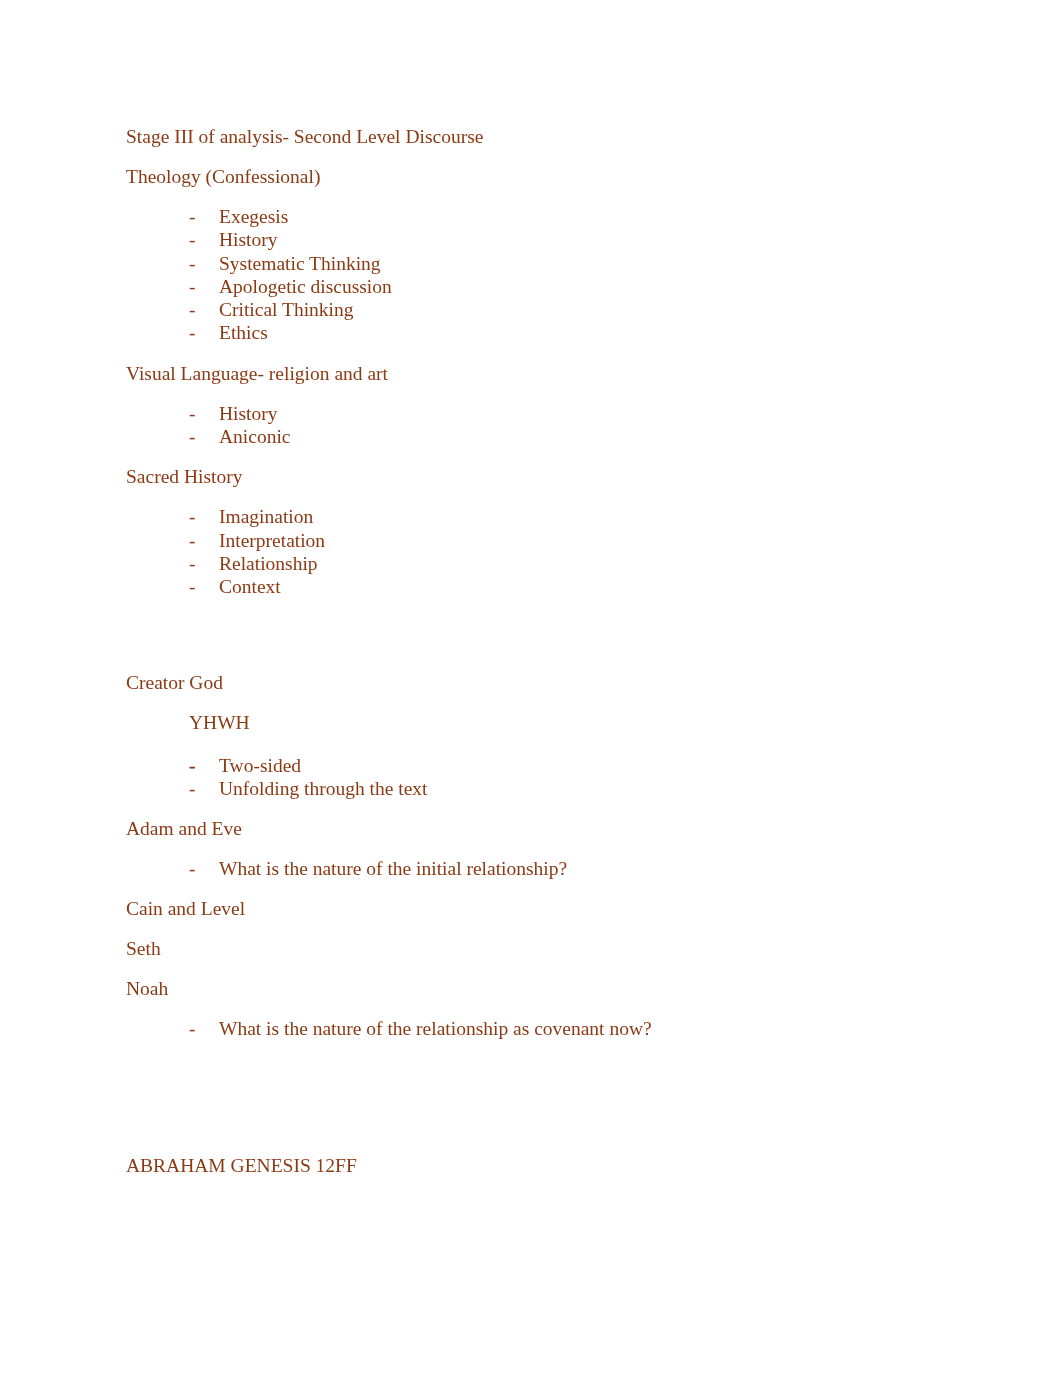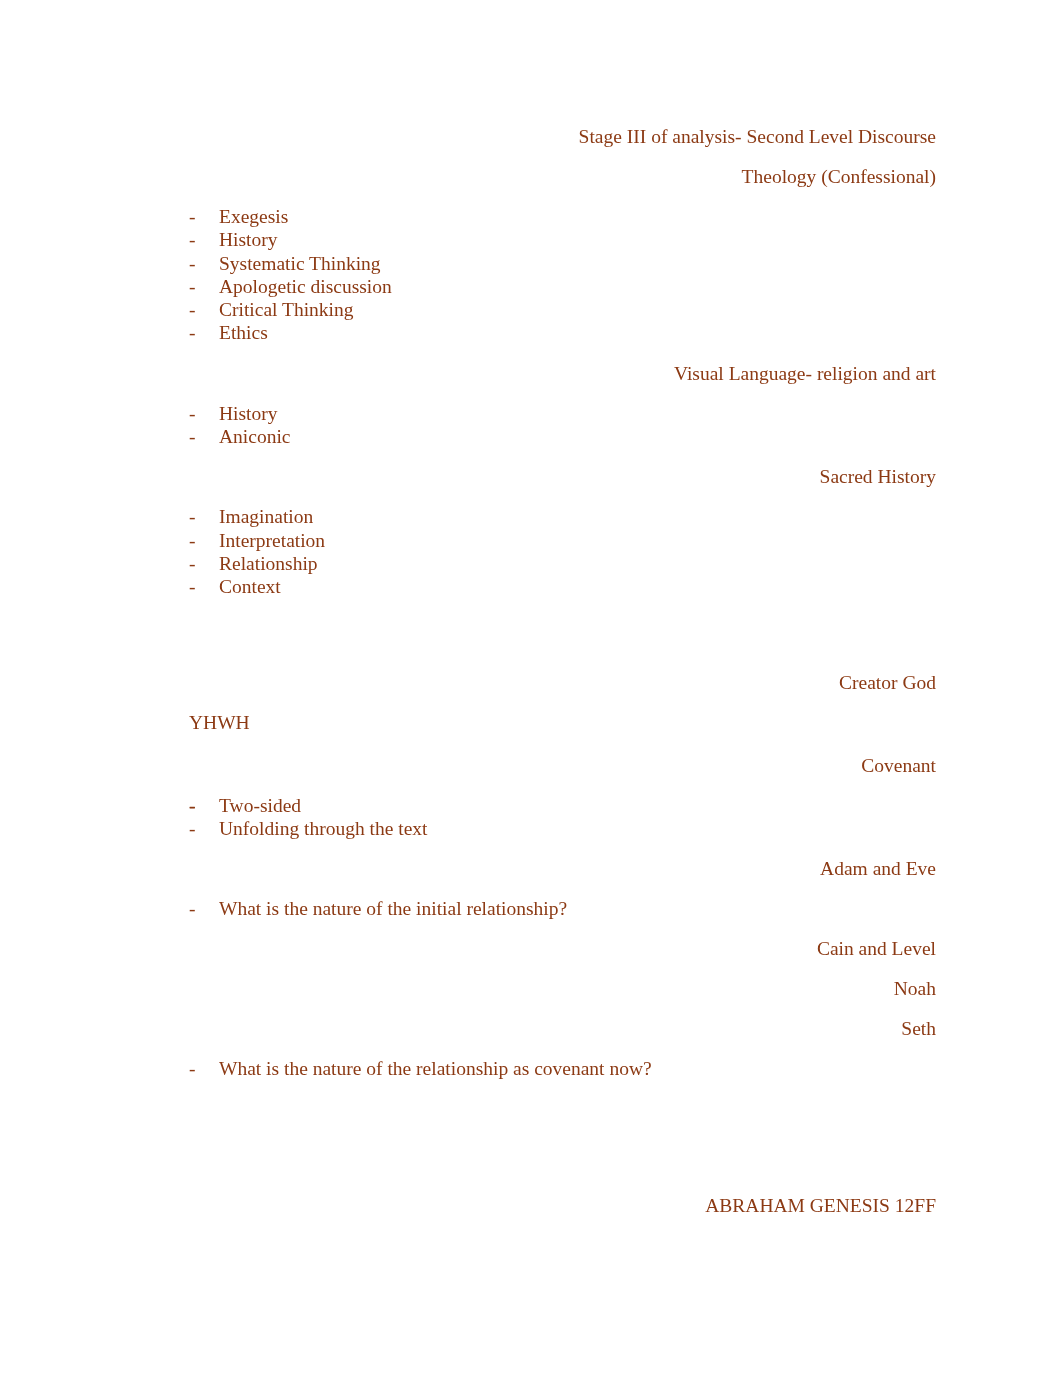--- a/index.html
+++ b/index.html
@@ -22,21 +22,20 @@
   }
   .doc {
     width: 810px;
   }
   
   .para {
     font-size: 19.5px;
     line-height: 23px;
     margin: 0 0 17px 0;
     white-space: pre-wrap;
-    text-align: right;
   }
   
   .para:first-child { margin-top: 0; }
 
   
   .bullets {
     list-style: none;
     margin: 0 0 17px 0;
     padding: 0;
   }
@@ -88,32 +87,31 @@
       <p class="para">Sacred History</p>
       <ul class="bullets">
         <li><span class="dash">-</span><span>Imagination</span></li>
         <li><span class="dash">-</span><span>Interpretation</span></li>
         <li><span class="dash">-</span><span>Relationship</span></li>
         <li><span class="dash">-</span><span>Context</span></li>
       </ul>
       <div class="gap-2"></div>
       <p class="para">Creator God</p>
       <p class="indented">YHWH</p>
-      <p class="para">Covenant</p>
       <ul class="bullets">
         <li><span class="dash">-</span></li>
         <li><span class="dash">-</span><span>Two-sided</span></li>
         <li><span class="dash">-</span><span>Unfolding through the text</span></li>
       </ul>
       <p class="para">Adam and Eve</p>
       <ul class="bullets">
         <li><span class="dash">-</span><span>What is the nature of the initial relationship?</span></li>
       </ul>
       <p class="para">Cain and Level</p>
+      <p class="para">Seth</p>
       <p class="para">Noah</p>
-      <p class="para">Seth</p>
       <ul class="bullets">
         <li><span class="dash">-</span><span>What is the nature of the relationship as covenant now?</span></li>
       </ul>
       <div class="gap-3"></div>
       <p class="para">ABRAHAM GENESIS 12FF</p>
     </div>
 </div>
 
 </body></html>

